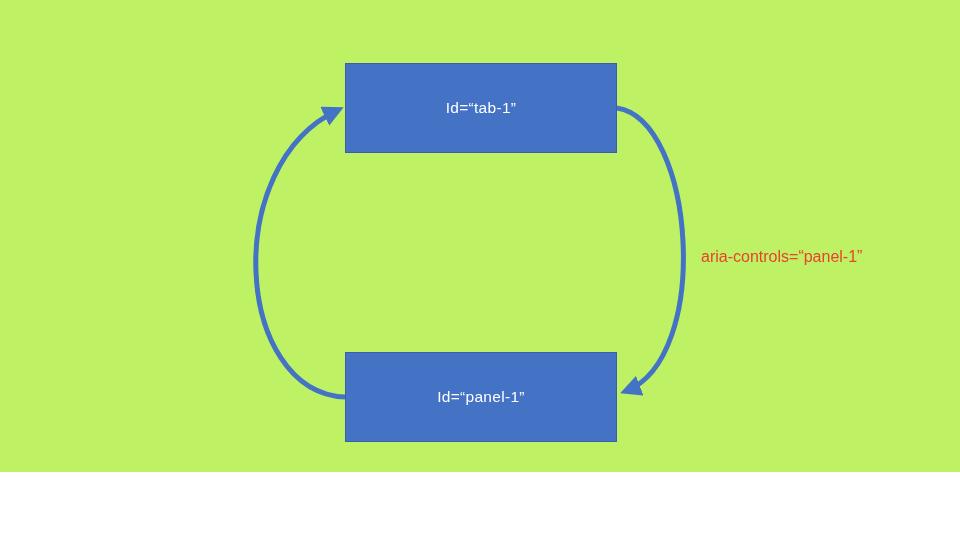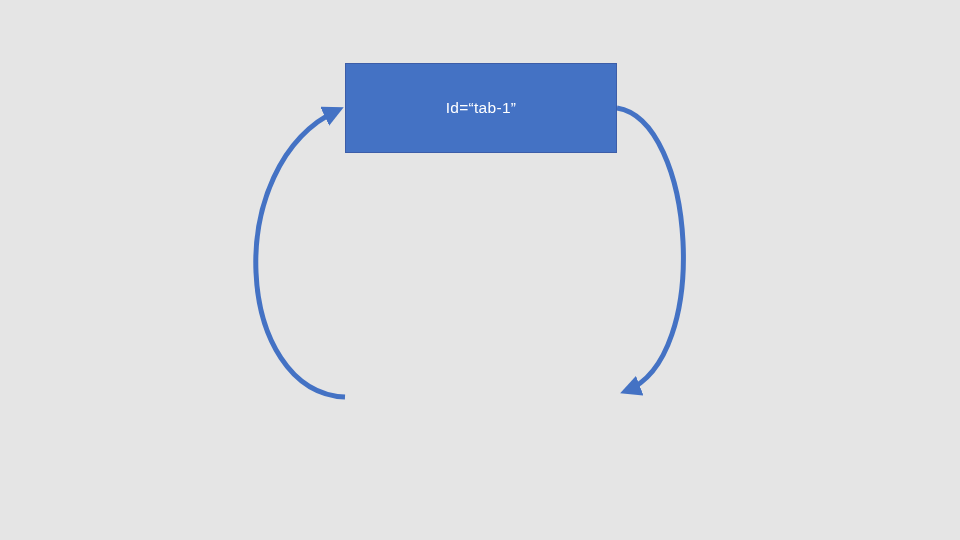--- a/index.html
+++ b/index.html
@@ -4,22 +4,22 @@
 <style>
   html, body {
     margin: 0;
     padding: 0;
     background: #ffffff;
     font-family: "Liberation Sans", sans-serif;
   }
   .canvas {
     position: relative;
     width: 960px;
-    height: 540px;
-    background: #e5e5e5;
+    height: 472px;
+    background: #bef264;
     overflow: hidden;
   }
   .arrows {
     position: absolute;
     left: 0;
     top: 0;
     width: 960px;
     height: 540px;
   }
   .arrow {
@@ -65,16 +65,20 @@
       </marker>
     </defs>
     <path class="arrow" d="M 345 397 C 235 392, 220 165, 338 110" marker-end="url(#arrowhead)"></path>
     <path class="arrow" d="M 617 108 C 695 120, 712 358, 626 391" marker-end="url(#arrowhead)"></path>
   </svg>
 
   <div class="box box-tab">
     <span>Id=“tab-1”</span>
   </div>
 
+  <div class="box box-panel">
+    <span>Id=“panel-1”</span>
+  </div>
 
 
+  <div class="annotation annotation-right">aria-controls=“panel-1”</div>
 
 </div>
 
 </body></html>

